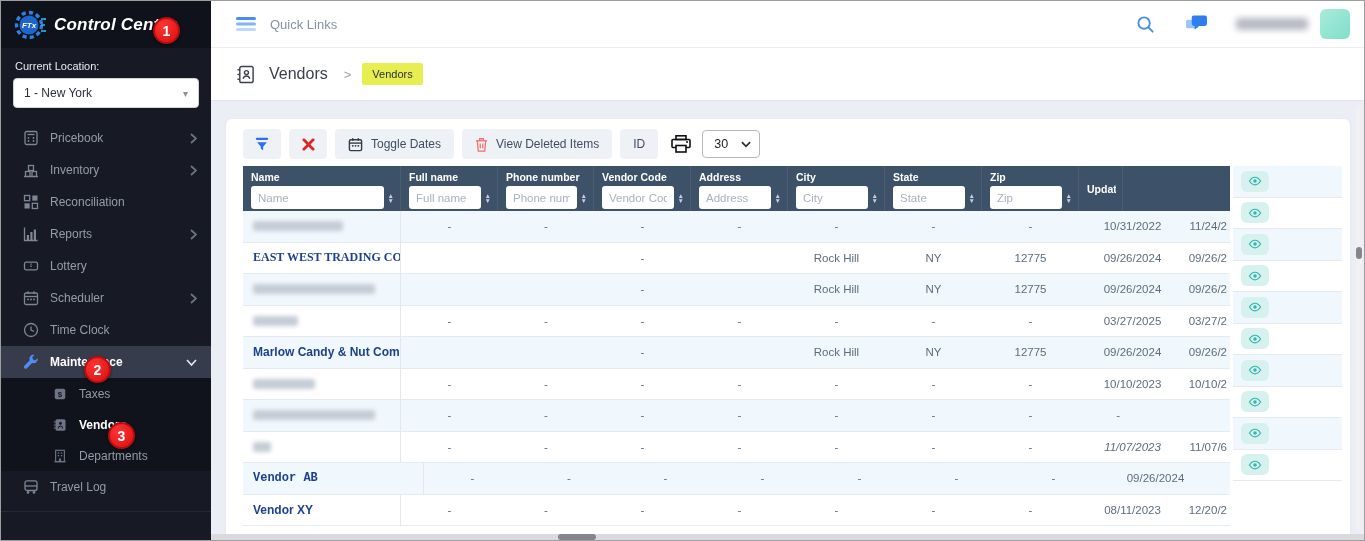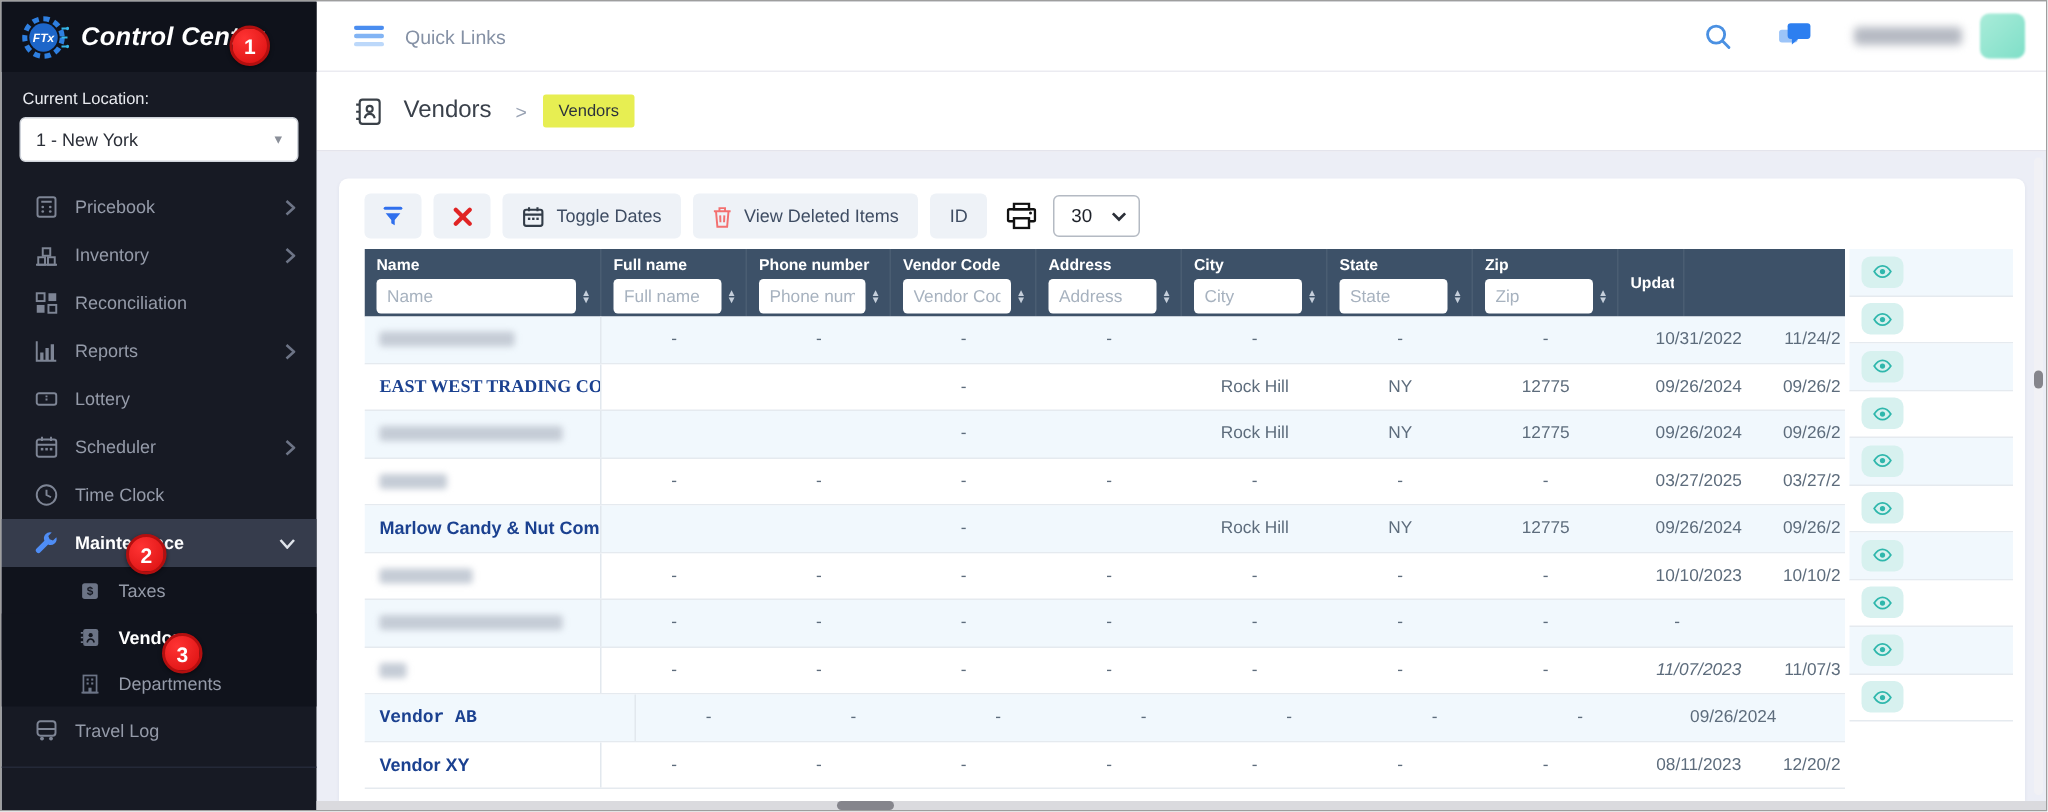--- a/index.html
+++ b/index.html
@@ -576,21 +576,21 @@
                   <span class="redact" style="width: 18px;"></span>
                 </div>
                 <div class="td" style="width: 97px;">-</div>
                 <div class="td" style="width: 96px;">-</div>
                 <div class="td" style="width: 97px;">-</div>
                 <div class="td" style="width: 97px;">-</div>
                 <div class="td" style="width: 97px;">-</div>
                 <div class="td" style="width: 97px;">-</div>
                 <div class="td" style="width: 97px;">-</div>
                 <div class="td" style="width: 107px; font-style: italic;">11/07/2023</div>
-                <div class="td td-updated" style="width: 44px;">11/07/3</div>
+                <div class="td td-updated" style="width: 44px;">11/07/6</div>
               </div>
               <div class="tr">
                 <div class="td td-name" style="width: 181px; font-family: Liberation Mono, monospace;">Vendor AB</div>
                 <div class="td" style="width: 97px;">-</div>
                 <div class="td" style="width: 96px;">-</div>
                 <div class="td" style="width: 97px;">-</div>
                 <div class="td" style="width: 97px;">-</div>
                 <div class="td" style="width: 97px;">-</div>
                 <div class="td" style="width: 97px;">-</div>
                 <div class="td" style="width: 97px;">-</div>

